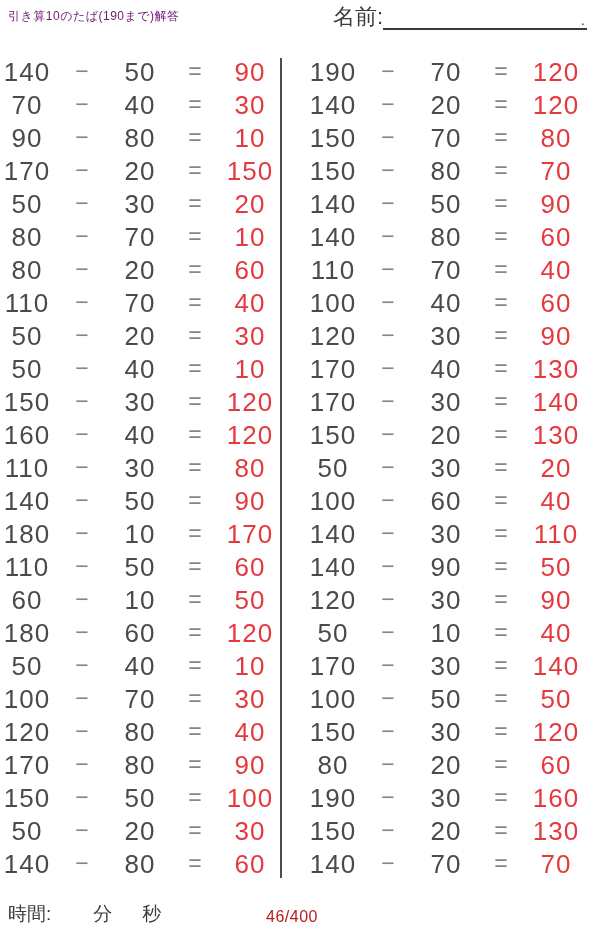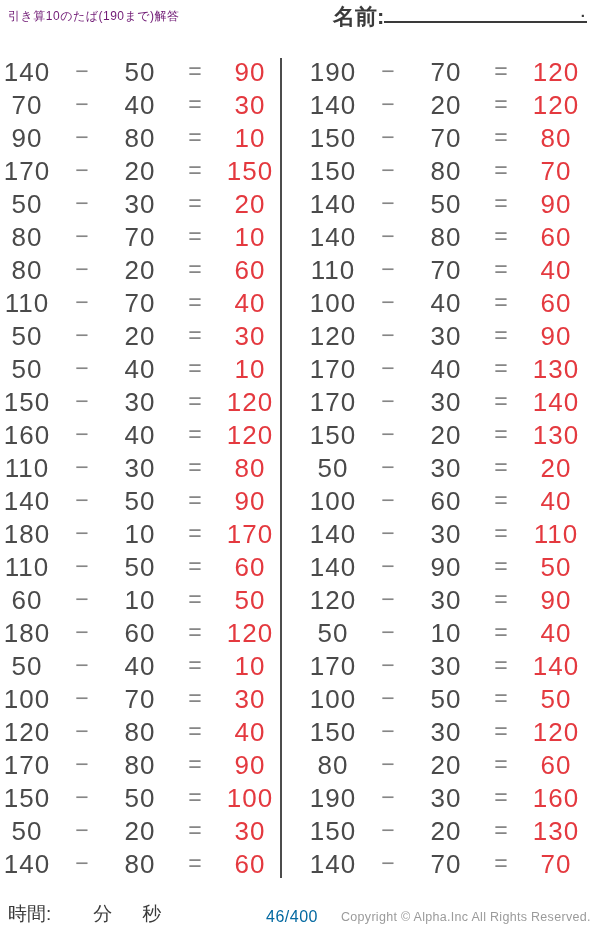--- a/index.html
+++ b/index.html
@@ -11,22 +11,22 @@
     font-family:"Liberation Sans","DejaVu Sans",sans-serif;
     overflow:hidden;
   }
   
   .worksheet-title {
     position:absolute; top:8px; left:8px;
     font-size:12px; color:#701a75; letter-spacing:0.5px;
   }
   .name-field {
     position:absolute; top:4px; left:333px; width:254px;
-    display:flex; align-items:flex-start;
-    font-size:22px; color:#3a3a3a;font-weight:bold;
+    display:flex; align-items:flex-end;
+    font-size:22px; color:#3a3a3a;
   }
   .name-label { white-space:nowrap; line-height:1.2; }
   .name-blank {
     flex:1; border-bottom:2px solid #3a3a3a;
     text-align:right; font-size:15px; line-height:1.1; color:#3a3a3a;
     padding-right:2px;
   }
   
   .problems { position:absolute; top:55px; left:0; width:600px; height:825px; }
   .col { position:absolute; top:0; height:825px; }
@@ -51,21 +51,21 @@
     font-size:19px; color:#3a3a3a; white-space:nowrap;
   }
   .time-blank {
     display:inline-block; border-bottom:2px solid #3a3a3a;
     padding-bottom:14px;
   }
   .minutes-label { display:inline-block; margin-left:42px; }
   .seconds-label { display:inline-block; margin-left:30px; margin-right:18px; }
   .page-number {
     position:absolute; left:266px; top:908px;
-    font-size:16px; color:#0369a1; letter-spacing:0.5px;
+    font-size:16px; color:#b91c1c; letter-spacing:0.5px;
   }
   .copyright {
     position:absolute; left:341px; top:910px;
     font-size:12.5px; color:#9b9b9b; letter-spacing:0.3px;
   }
 </style>
 </head>
 <body>
 
 <div class="page">
@@ -434,15 +434,14 @@
   </div>
       </div>
   </div>
 
   <div class="footer-time">
     <span>時間:</span><span class="time-blank"><span class="minutes-label">分</span><span class="seconds-label">秒</span></span>
   </div>
 
   <div class="page-number">46/400</div>
 
-  <div class="copyright">Copyright ©  Alpha.Inc All Rights Reserved.</div>
 
 </div>
 
 </body></html>

